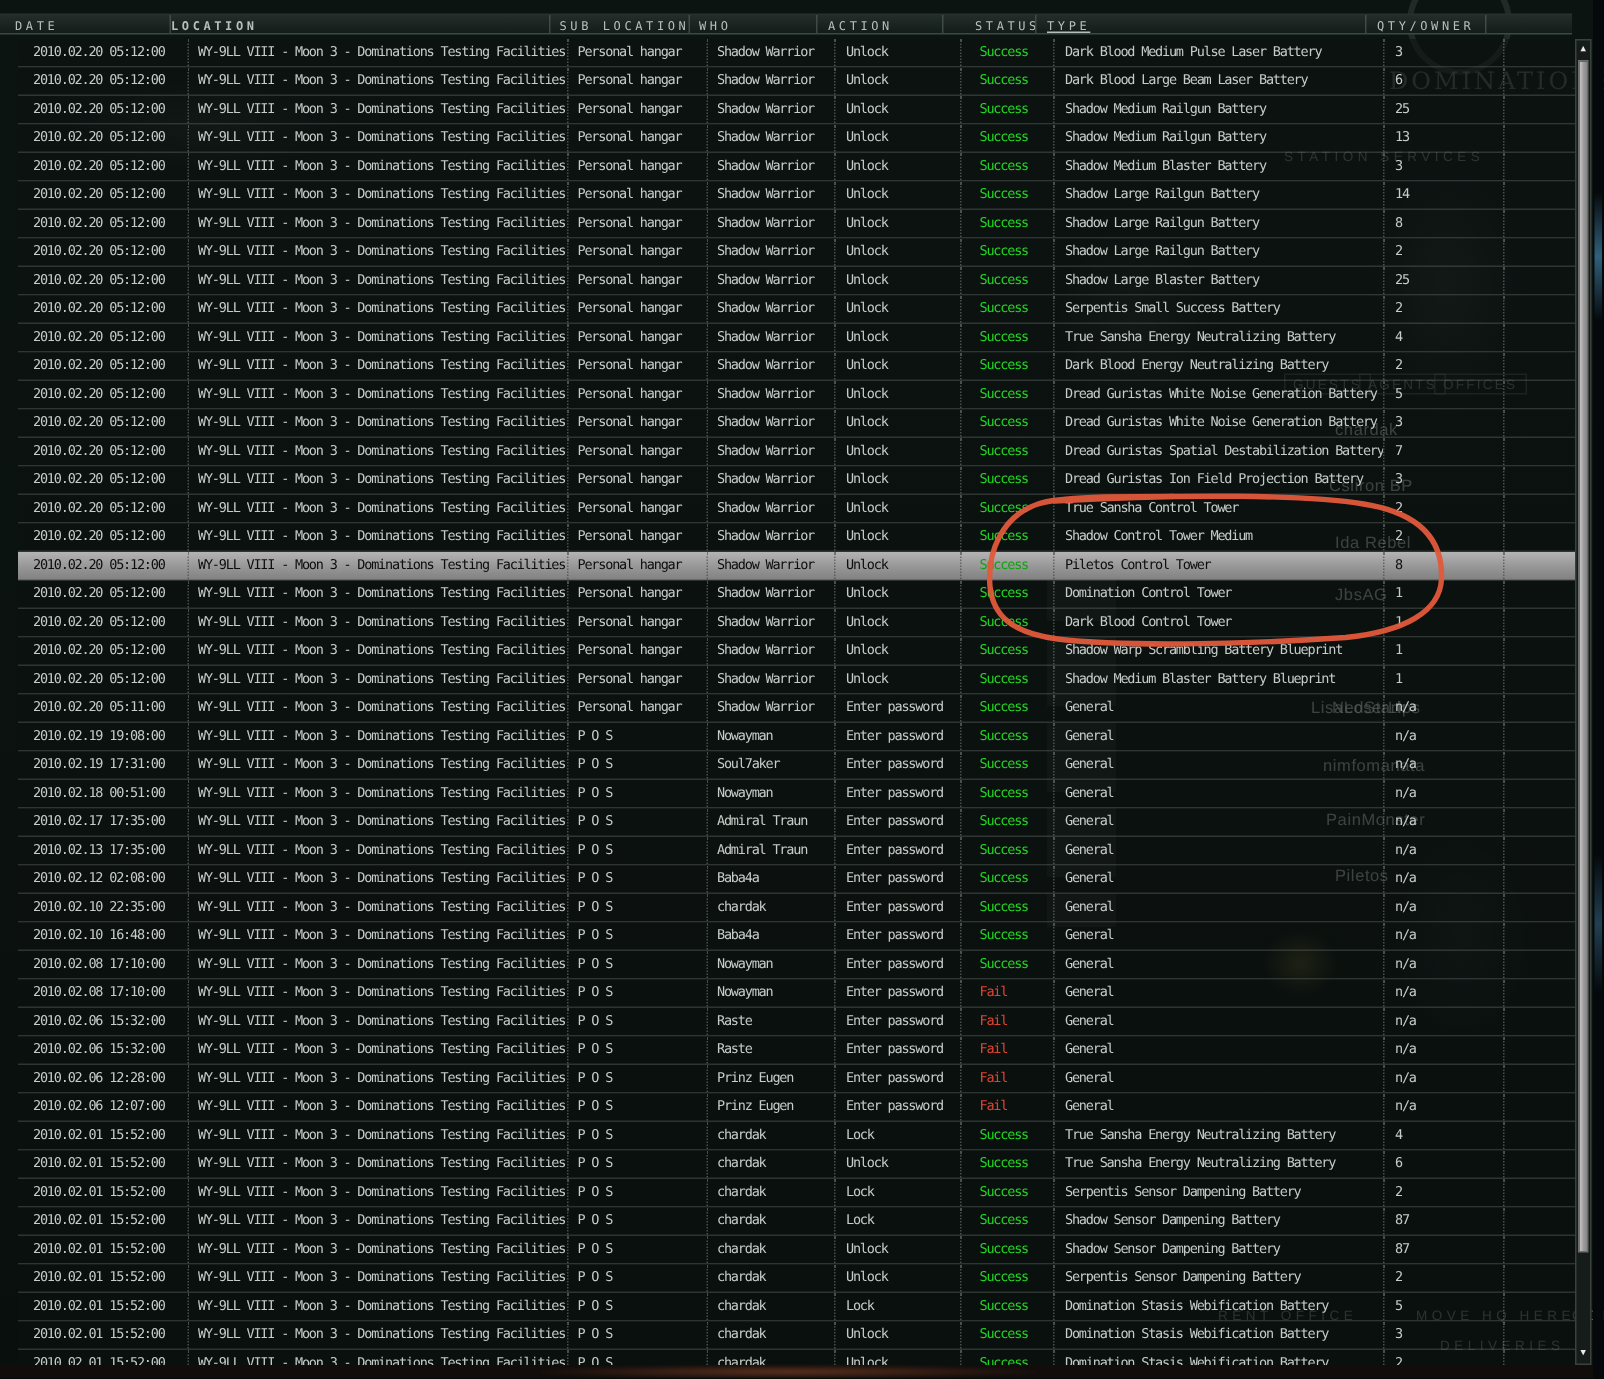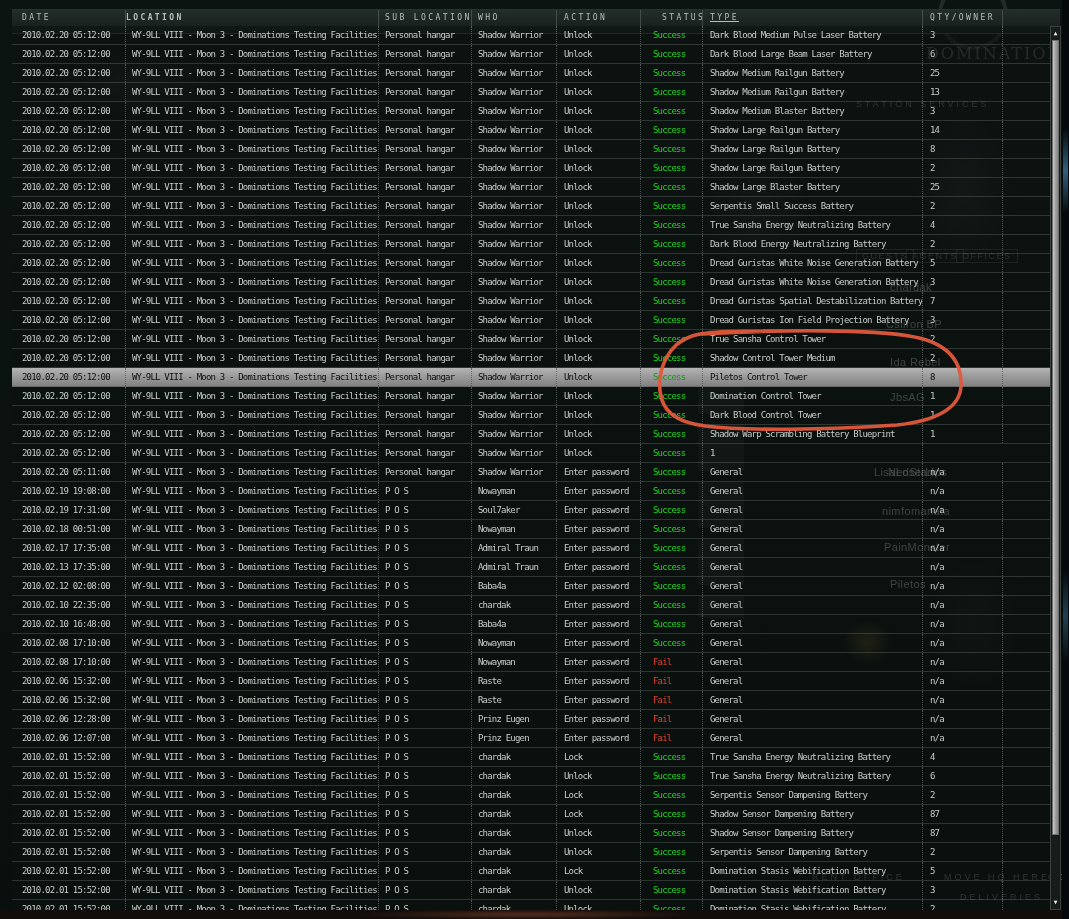--- a/index.html
+++ b/index.html
@@ -19,21 +19,21 @@
   .bg-name{position:absolute;font-size:11px;color:rgba(198,208,202,0.62);letter-spacing:0.4px;
            font-family:"Liberation Sans",sans-serif;white-space:nowrap;}
   .bg-label{position:absolute;font-size:9px;color:rgba(150,165,156,0.55);letter-spacing:3px;
             font-family:"Liberation Sans",sans-serif;white-space:nowrap;}
   .bg-tab{position:absolute;font-size:9px;color:rgba(140,155,147,0.55);letter-spacing:1.5px;
           border:1px solid rgba(110,125,117,0.38);padding:1px 5px;font-family:"Liberation Sans",sans-serif;white-space:nowrap;}
   .dominations{position:absolute;left:926px;top:44px;font-family:"DejaVu Serif",serif;font-variant:small-caps;
                font-size:16px;letter-spacing:2px;color:rgba(150,170,160,0.4);white-space:nowrap;}
 
   
-  .logheader{position:absolute;left:12px;top:9px;width:1048px;height:25px;display:flex;z-index:2;
+  .logheader{position:absolute;left:0;top:9px;width:1048px;height:14px;display:flex;z-index:2;
              background:linear-gradient(180deg,#232d29,#131c18);border-top:1px solid #27312d;
              border-bottom:1px solid #3e4843;box-sizing:border-box;}
   .hcell{box-sizing:border-box;height:100%;font-size:8px;letter-spacing:2.4px;color:#b7bfba;
          line-height:15px;white-space:nowrap;overflow:hidden;border-left:1px solid rgba(95,107,100,0.55);}
   .hcell:first-child{border-left:none;}
   .logheader .hcell:nth-child(1){width:113px;padding-left:10px;}
   .logheader .hcell:nth-child(2){width:253px;padding-left:0;font-weight:bold;}
   .logheader .hcell:nth-child(3){width:93px;padding-left:6px;}
   .logheader .hcell:nth-child(4){width:85px;padding-left:6px;}
   .logheader .hcell:nth-child(5){width:84px;padding-left:7px;}
@@ -378,20 +378,21 @@
         <div class="cell">1</div>
         <div class="cell"></div>
       </div>
       <div class="row">
         <div class="cell">2010.02.20 05:12:00</div>
         <div class="cell">WY-9LL VIII - Moon 3 - Dominations Testing Facilities</div>
         <div class="cell">Personal hangar</div>
         <div class="cell">Shadow Warrior</div>
         <div class="cell">Unlock</div>
         <div class="cell success">Success</div>
+        <div class="cell">Shadow Medium Blaster Battery Blueprint</div>
         <div class="cell">1</div>
         <div class="cell"></div>
       </div>
       <div class="row">
         <div class="cell">2010.02.20 05:11:00</div>
         <div class="cell">WY-9LL VIII - Moon 3 - Dominations Testing Facilities</div>
         <div class="cell">Personal hangar</div>
         <div class="cell">Shadow Warrior</div>
         <div class="cell">Enter password</div>
         <div class="cell success">Success</div>

